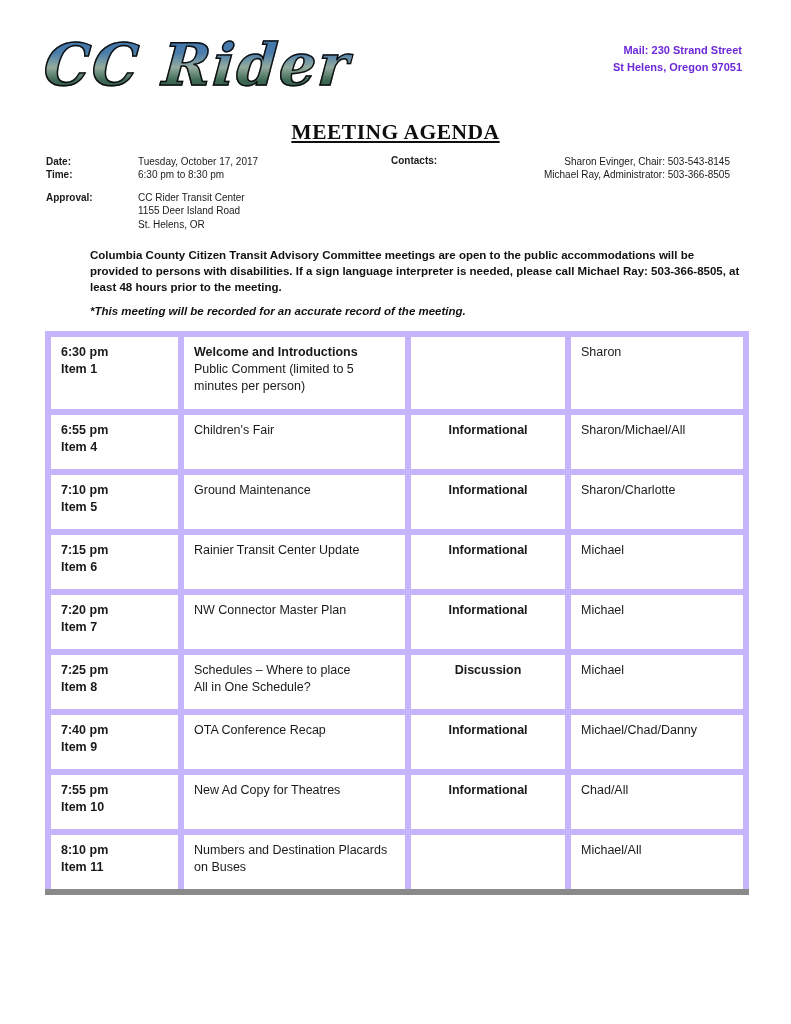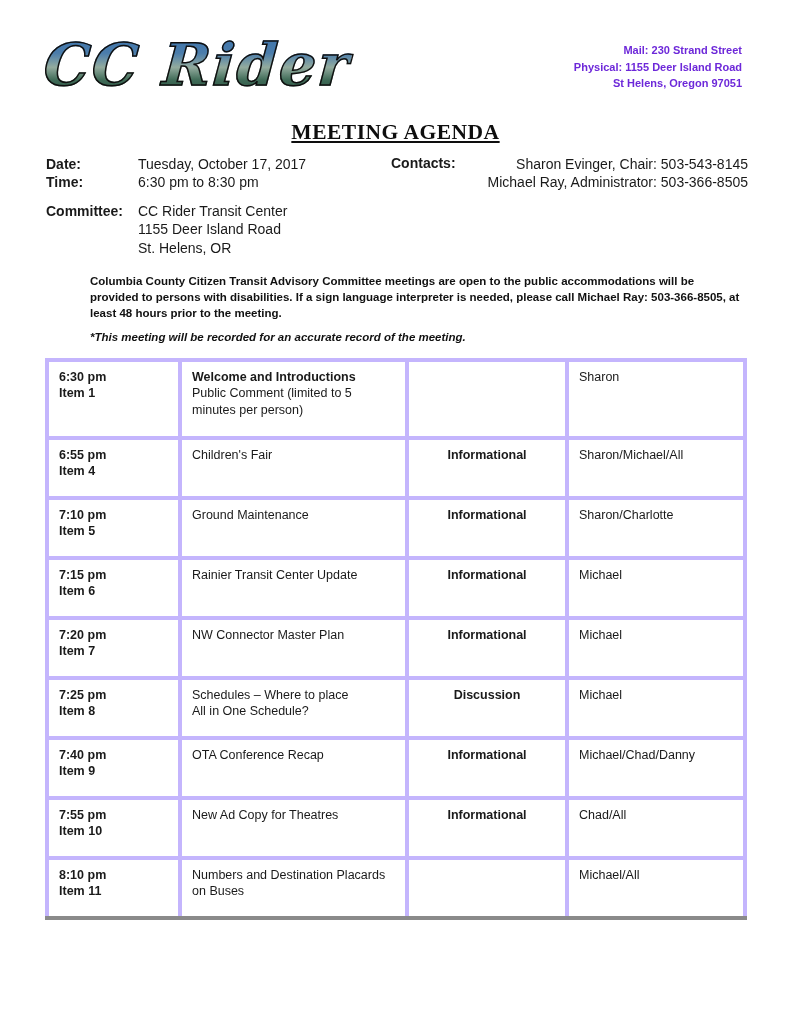--- a/index.html
+++ b/index.html
@@ -56,22 +56,22 @@
     font-size: 21.5px;
     letter-spacing: 0.5px;
     margin-top: 22px;
     color: #0e0e0e;
     text-decoration: underline;
   }
 
   
   .info {
     display: flex;
-    padding: 10px 43px 0 46px;
-    font-size: 14px;
+    padding: 10px 61px 0 46px;
+    font-size: 10px;
   }
   .info-left { width: 345px; }
   .info-right { flex: 1; display: flex; }
   .meta-row { display: flex; line-height: 1.32; }
   .meta-label { width: 92px; font-weight: 700; flex-shrink: 0; }
   .meta-value { line-height: 1.32; }
   .location-row { margin-top: 10px; }
   .contacts-label { font-weight: 700; flex-shrink: 0; }
   .contacts-value { flex: 1; text-align: right; line-height: 1.32; }
 
@@ -86,21 +86,21 @@
   .notice .recording { margin-top: 8px; font-style: italic; }
 
   
   table.agenda {
     border-collapse: collapse;
     margin: 12px 0 0 45px;
     width: 698px;
     table-layout: fixed;
   }
   table.agenda td {
-    border: 4px solid #c4b5fd;
+    border: 6px solid #c4b5fd;
     vertical-align: top;
     padding: 7px 10px;
     font-size: 12.5px;
     line-height: 1.35;
   }
   table.agenda tr { height: 60px; }
   table.agenda tr.tall { height: 78px; }
   table.agenda tr:last-child td { border-bottom-color: #8a8a8a; }
   col.c-time { width: 133px; }
   col.c-desc { width: 227px; }
@@ -111,39 +111,38 @@
   .desc-title { font-weight: 700; }
   .desc-title:empty { display: none; }
 </style>
 </head>
 <body>
 
 <div class="header">
   <div class="logo">CC Rider</div>
   <div class="address">
     <div>Mail: 230 Strand Street</div>
-    <div>Physical: 1155 Deer Island Road</div>
     <div>St Helens, Oregon 97051</div>
   </div>
 </div>
 
 <div class="page-title">MEETING AGENDA</div>
 
 <div class="info">
   <div class="info-left">
     <div class="meta-row">
       <div class="meta-label">Date:</div>
       <div class="meta-value">Tuesday, October 17, 2017</div>
     </div>
     <div class="meta-row">
       <div class="meta-label">Time:</div>
       <div class="meta-value">6:30 pm to 8:30 pm</div>
     </div>
     <div class="meta-row location-row">
-      <div class="meta-label">Committee:</div>
+      <div class="meta-label">Approval:</div>
       <div class="meta-value preline">CC Rider Transit Center
 1155 Deer Island Road
 St. Helens, OR</div>
     </div>
   </div>
   <div class="info-right">
     <div class="contacts-label">Contacts:</div>
     <div class="contacts-value preline">Sharon Evinger, Chair: 503-543-8145
 Michael Ray, Administrator: 503-366-8505</div>
   </div>

